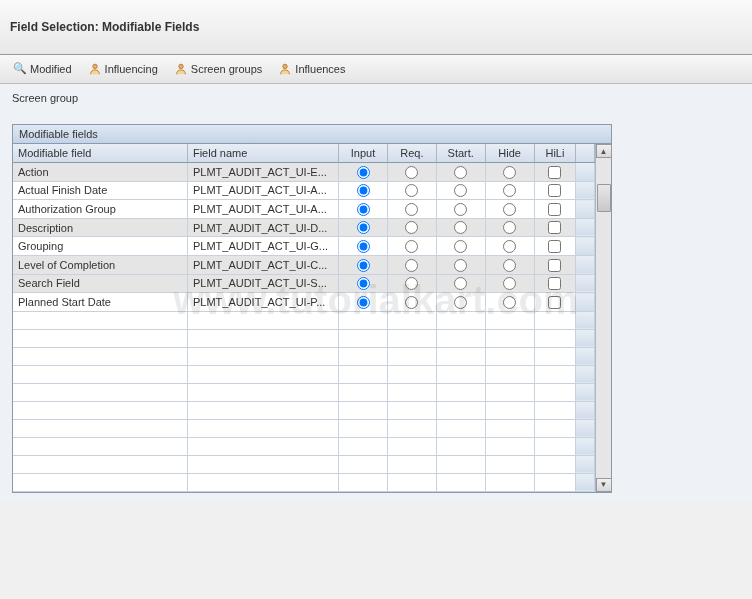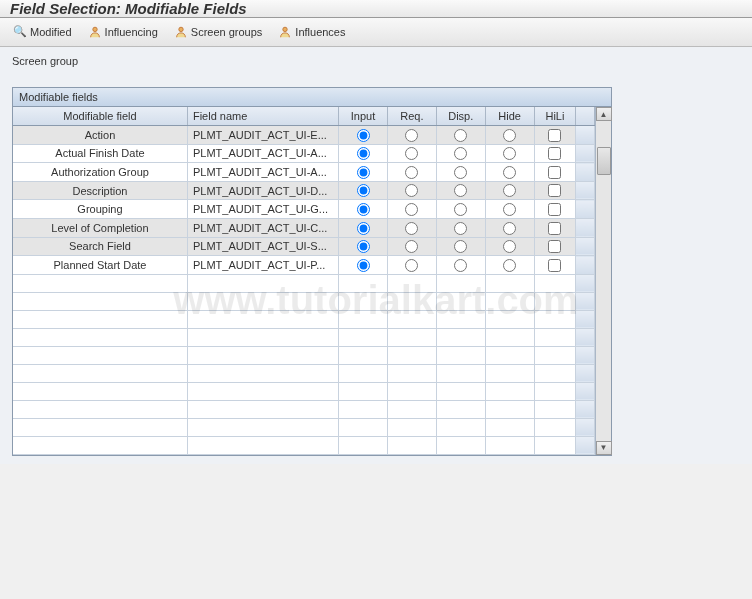--- a/index.html
+++ b/index.html
@@ -19,25 +19,24 @@
       transform: translate(-50%, -50%);
       font-size: 40px;
       color: rgba(0,0,0,0.08);
       font-weight: bold;
       z-index: 1000;
       pointer-events: none;
       white-space: nowrap;
     }
     .header {
       background: linear-gradient(to bottom, #fafafa, #e8e8e8);
-      padding: 0 10px;
+      padding: 20px 10px;
       border-bottom: 1px solid #999;
       font-weight: bold;
-      font-style: italic;
-      font-size: 15px;
+      font-size: 12px;
       color: #333;
     }
     .toolbar {
       background: linear-gradient(to bottom, #f8f8f8, #e5e5e5);
       padding: 4px 6px;
       border-bottom: 1px solid #bbb;
       display: flex;
       gap: 2px;
     }
     .toolbar-btn {
@@ -117,21 +116,21 @@
       padding: 2px 5px;
       font-size: 11px;
       color: #333;
       overflow: hidden;
       white-space: nowrap;
       text-overflow: ellipsis;
       height: 18px;
       vertical-align: middle;
     }
     .cell { display: table-cell; }
-    .col-field { width: 150px; text-align: center; }
+    .col-field { width: 150px; }
     .col-name { width: 130px; }
     .col-radio { width: 42px; text-align: center; }
     .col-check { width: 36px; text-align: center; }
     .col-end { width: 16px; background: linear-gradient(to bottom,#e8eef6,#d2ddeb);}
     input[type=radio], input[type=checkbox] {
       margin: 0;
       vertical-align: middle;
     }
     .scroll-area {
       position: relative;
@@ -208,21 +207,21 @@
   <div class="table-container">
     <div class="table-title">Modifiable fields</div>
     <div class="scroll-area">
       <div class="table-body">
         <div class="grid">
           <div class="grid-header">
             <div class="cell col-field">Modifiable field</div>
             <div class="cell col-name">Field name</div>
             <div class="cell col-radio">Input</div>
             <div class="cell col-radio">Req.</div>
-            <div class="cell col-radio">Disp.</div>
+            <div class="cell col-radio">Start.</div>
             <div class="cell col-radio">Hide</div>
             <div class="cell col-check">HiLi</div>
             <div class="cell col-end"></div>
           </div>
         </div>
         <div class="grid" id="table-rows">
             <div class="grid-row alt">
               <div class="cell col-field">Action</div>
               <div class="cell col-name">PLMT_AUDIT_ACT_UI-E...</div>
               <div class="cell col-radio"><input type="radio" name="r0" checked="" style=""></div>

